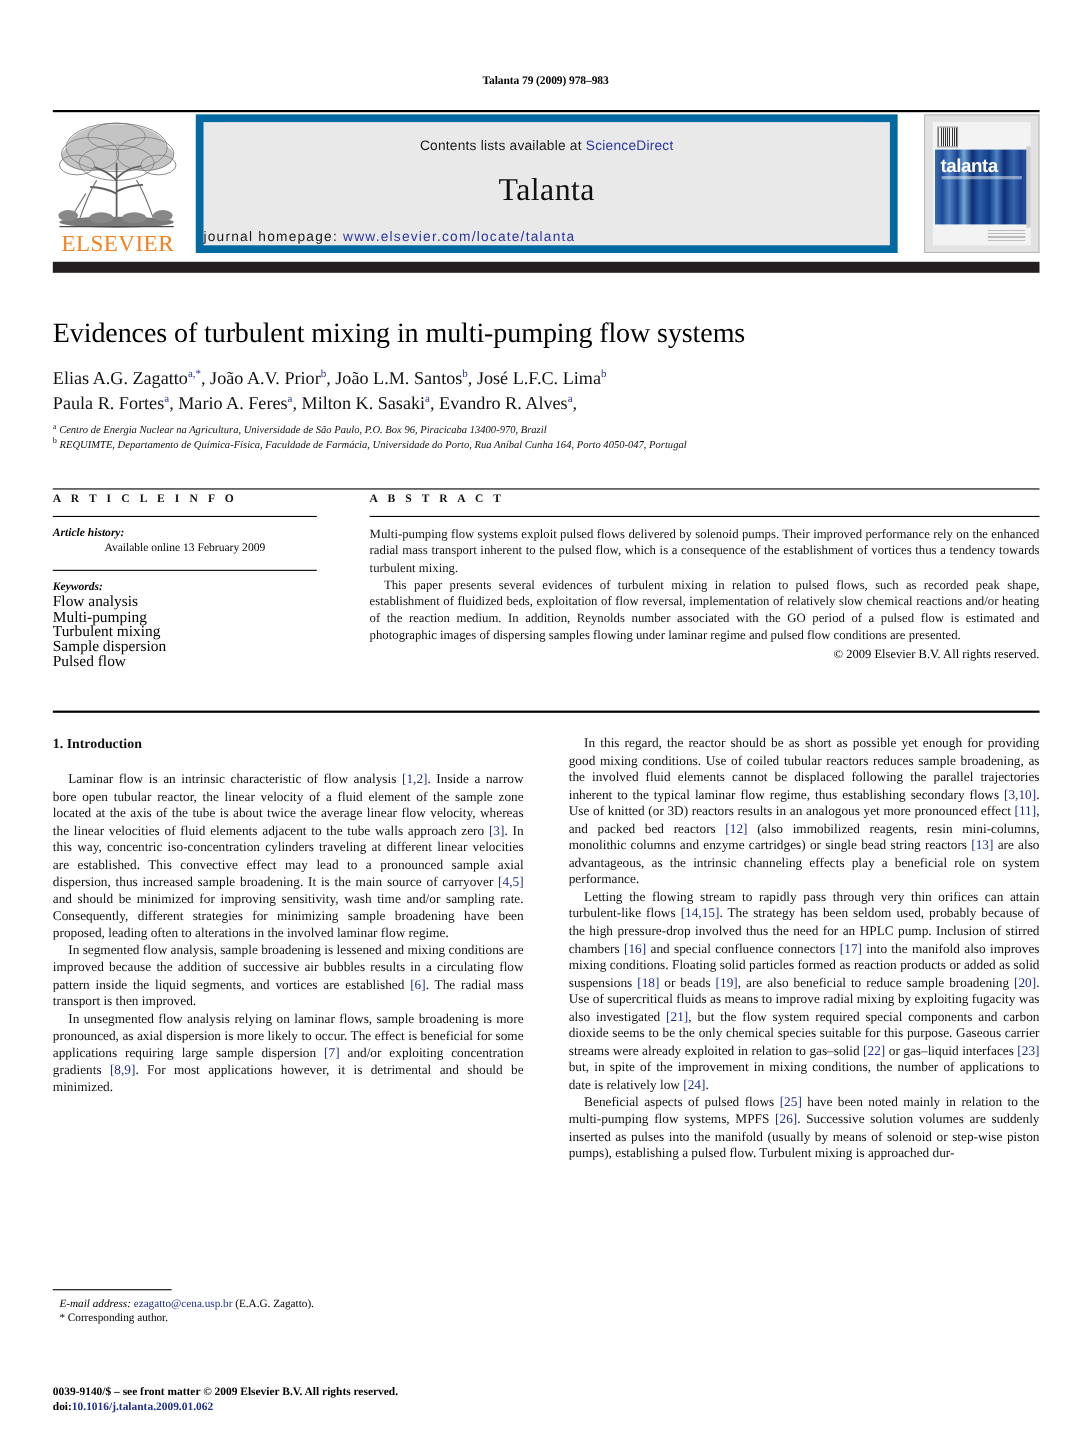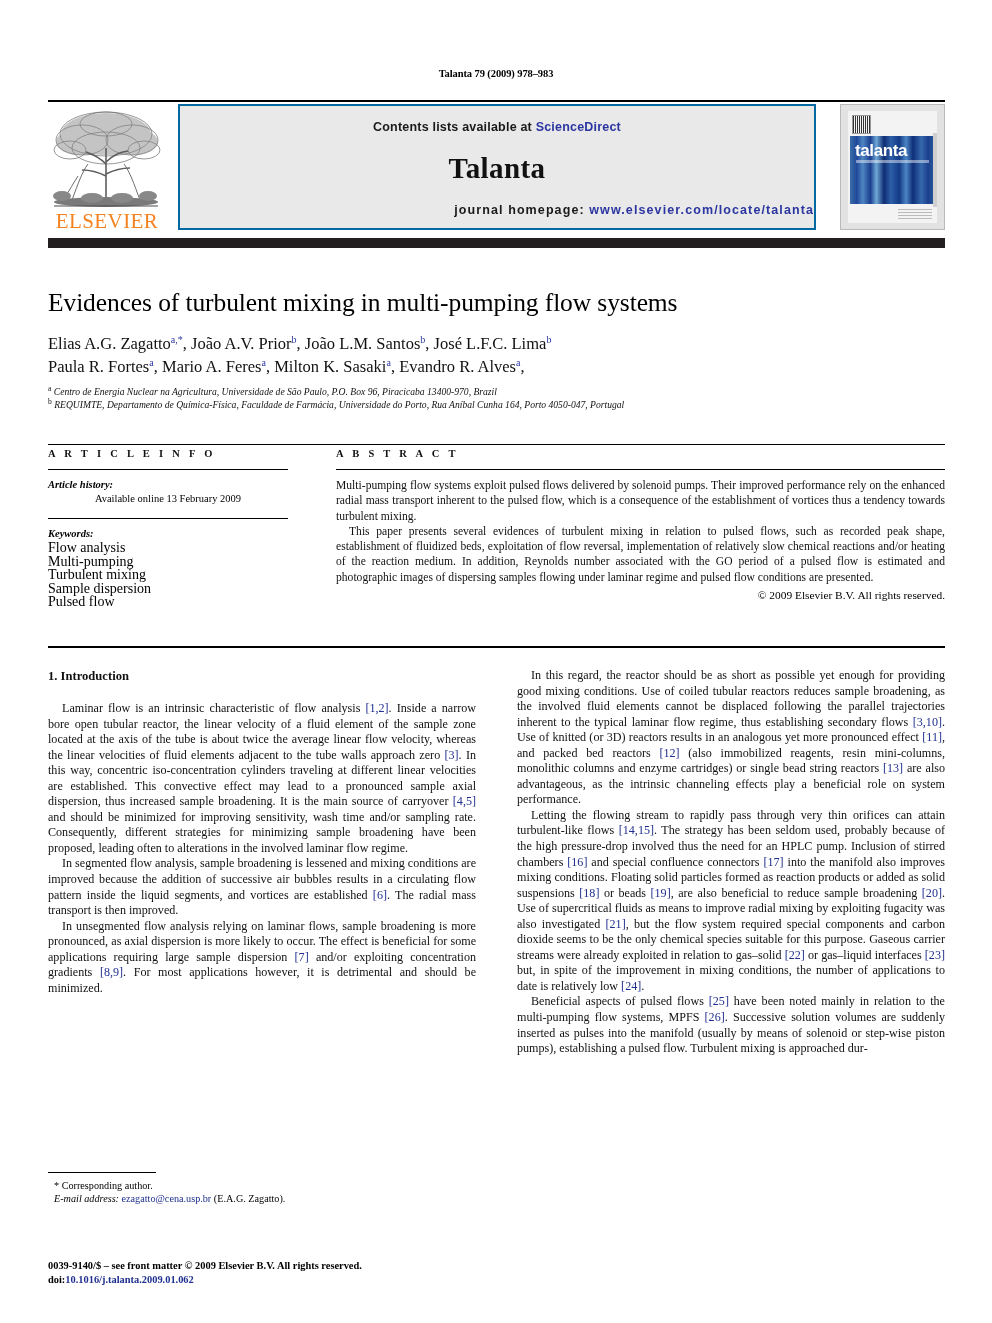--- a/index.html
+++ b/index.html
@@ -74,23 +74,22 @@
     letter-spacing: 0.4px;
     line-height: 22px;
   }
 
   .contents-band {
     position: absolute;
     left: 130px; top: 2px;
     width: 638px;
     height: 126px;
     background: #e9e9e9;
-    border: 2px solid #0369a1;
+    border: 7px solid #0369a1;
     box-sizing: border-box;
-    font-weight: bold;
   }
   .contents-line {
     position: absolute;
     left: 0; top: 14px;
     width: 100%;
     text-align: center;
     font-family: "Liberation Sans", sans-serif;
     font-size: 12.5px;
     color: #1a1a1a;
     letter-spacing: 0.2px;
@@ -105,21 +104,21 @@
     text-align: center;
     font-family: "Liberation Serif", serif;
     font-size: 29px;
     color: #111;
     letter-spacing: 0.4px;
   }
   .homepage-line {
     position: absolute;
     left: 0; top: 97px;
     width: 100%;
-    text-align: right;
+    text-align: left;
     font-family: "Liberation Sans", sans-serif;
     font-size: 12.5px;
     letter-spacing: 1.1px;
     color: #1a1a1a;
   }
   .homepage-line .url {
     color: #2b36a0;
   }
 
   .cover-thumb {
@@ -500,27 +499,27 @@
 
   <div class="body-col right">
     <p class="ind">In this regard, the reactor should be as short as possible yet enough for providing good mixing conditions. Use of coiled tubular reactors reduces sample broadening, as the involved fluid elements cannot be displaced following the parallel trajectories inherent to the typical laminar flow regime, thus establishing secondary flows <span class="ref">[3,10]</span>. Use of knitted (or 3D) reactors results in an analogous yet more pronounced effect <span class="ref">[11]</span>, and packed bed reactors <span class="ref">[12]</span> (also immobilized reagents, resin mini-columns, monolithic columns and enzyme cartridges) or single bead string reactors <span class="ref">[13]</span> are also advantageous, as the intrinsic channeling effects play a beneficial role on system performance.</p>
     <p class="ind">Letting the flowing stream to rapidly pass through very thin orifices can attain turbulent-like flows <span class="ref">[14,15]</span>. The strategy has been seldom used, probably because of the high pressure-drop involved thus the need for an HPLC pump. Inclusion of stirred chambers <span class="ref">[16]</span> and special confluence connectors <span class="ref">[17]</span> into the manifold also improves mixing conditions. Floating solid particles formed as reaction products or added as solid suspensions <span class="ref">[18]</span> or beads <span class="ref">[19]</span>, are also beneficial to reduce sample broadening <span class="ref">[20]</span>. Use of supercritical fluids as means to improve radial mixing by exploiting fugacity was also investigated <span class="ref">[21]</span>, but the flow system required special components and carbon dioxide seems to be the only chemical species suitable for this purpose. Gaseous carrier streams were already exploited in relation to gas–solid <span class="ref">[22]</span> or gas–liquid interfaces <span class="ref">[23]</span> but, in spite of the improvement in mixing conditions, the number of applications to date is relatively low <span class="ref">[24]</span>.</p>
     <p class="ind">Beneficial aspects of pulsed flows <span class="ref">[25]</span> have been noted mainly in relation to the multi-pumping flow systems, MPFS <span class="ref">[26]</span>. Successive solution volumes are suddenly inserted as pulses into the manifold (usually by means of solenoid or step-wise piston pumps), establishing a pulsed flow. Turbulent mixing is approached dur-</p>
   </div>
 
   <div class="footnote">
     <div class="foot-rule"></div>
     <div class="fn-line">
-      <span>*</span>
-      <span>Corresponding author.</span>
-    </div>
-    <div class="fn-line">
       <span class="fn-mail">E-mail address:</span>
       <span class="fn-link">ezagatto@cena.usp.br</span>
       <span>(E.A.G. Zagatto).</span>
+    </div>
+    <div class="fn-line">
+      <span>*</span>
+      <span>Corresponding author.</span>
     </div>
   </div>
 
   <div class="frontmatter">
     <div>0039-9140/$ – see front matter © 2009 Elsevier B.V. All rights reserved.</div>
     <div>
       <span>doi:</span><span class="doi-link">10.1016/j.talanta.2009.01.062</span>
     </div>
   </div>
 

